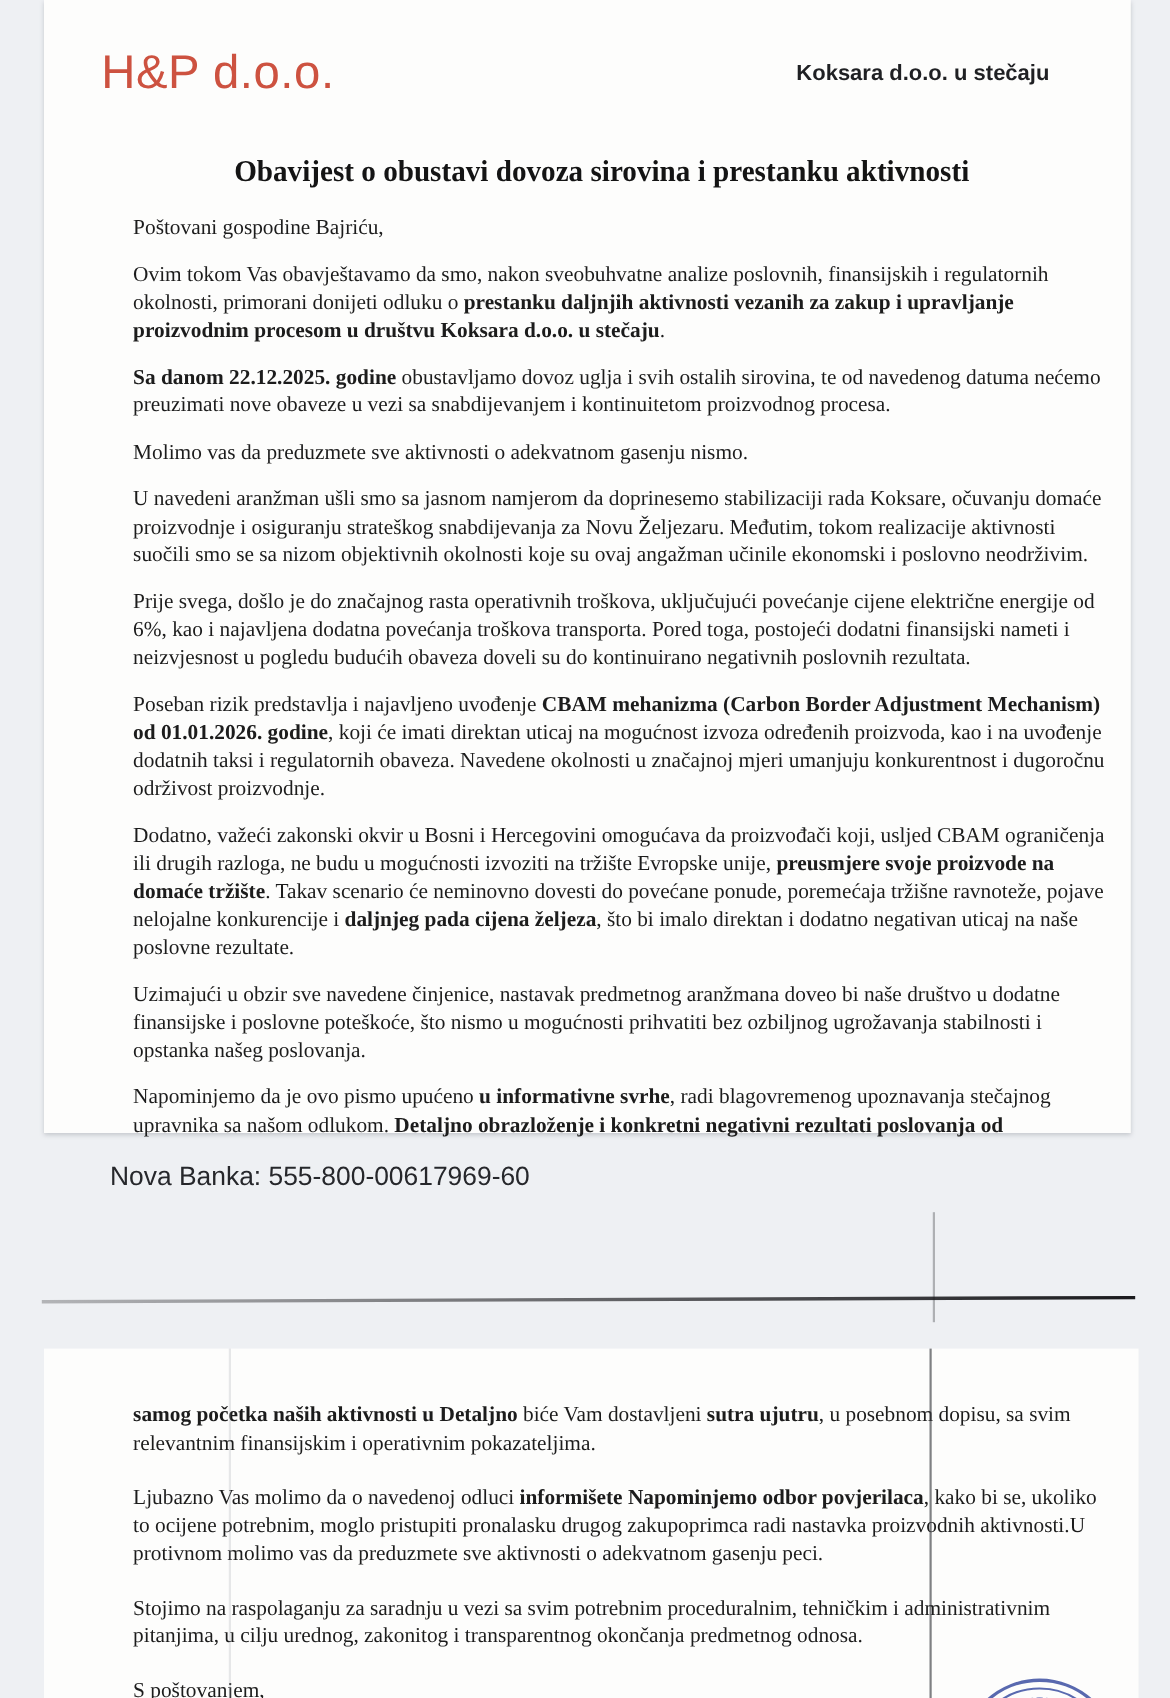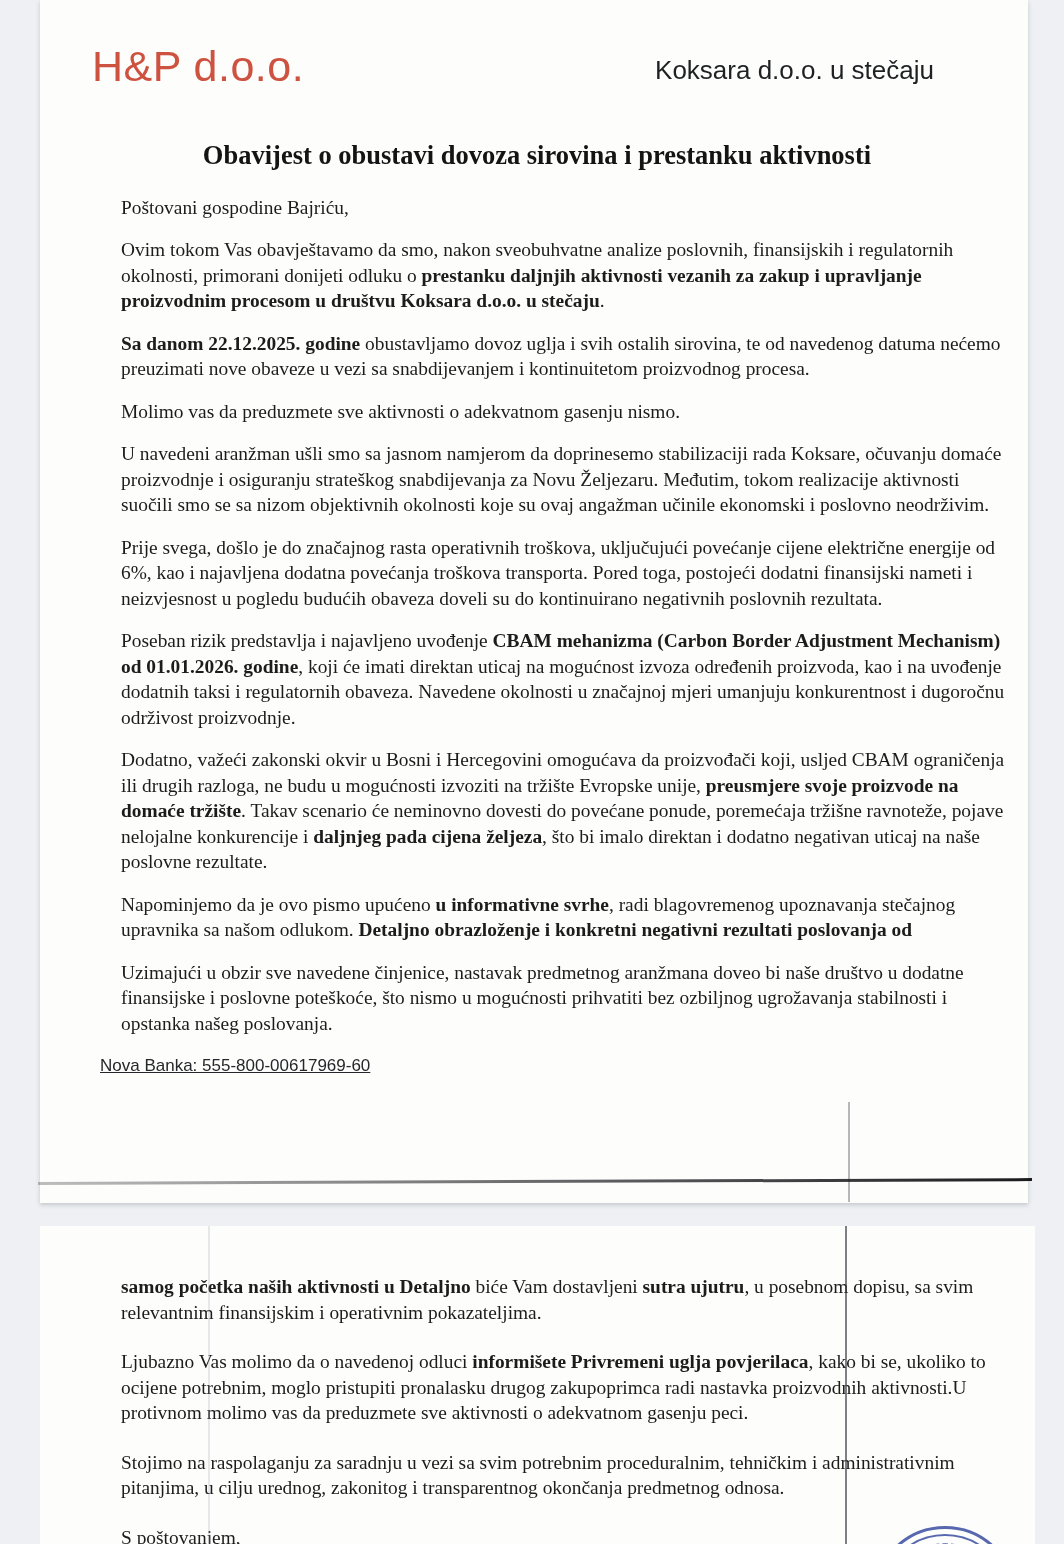--- a/index.html
+++ b/index.html
@@ -11,22 +11,22 @@
     font-family:"Liberation Serif", serif;
     color:#1c1c1c;
   }
   .page{
     position:absolute;
     background:#fdfdfc;
     box-sizing:border-box;
   }
   .page1{
     left:40px;top:0;
-    width:988px;height:1203px;
-    padding:45px 46px 0 52px;
+    width:988px;height:1030px;
+    padding:45px 26px 0 52px;
     box-shadow:0 2px 4px rgba(120,125,135,.35);
   }
   .page2{
     left:40px;top:1226px;
     width:995px;height:640px;
     padding:48px 46px 0 52px;
   }
   .header-row{
     display:flex;
     justify-content:space-between;
@@ -34,22 +34,22 @@
   }
   .logo{
     font-family:"Liberation Sans", sans-serif;
     font-size:43px;
     line-height:1;
     color:#cd5240;
     letter-spacing:.5px;
   }
   .header-right{
     font-family:"Liberation Sans", sans-serif;
-    font-weight:normal;
-    font-size:26px;
+    font-weight:bold;
+    font-size:20px;
     line-height:1;
     color:#1f2023;
     margin-top:12px;
     margin-right:48px;
   }
   .doc-title{
     margin:52px 0 0 0;
     text-align:center;
     font-weight:bold;
     font-size:26.5px;
@@ -62,24 +62,23 @@
     width:893px;
     font-size:19.4px;
     line-height:25.5px;
     margin-left:29px;
   }
   .body-block p{margin:0 0 17px 0;}
   .page2 .body-block{margin-top:0;}
   .page2 .body-block p{margin:0 0 24px 0;}
   .bank-line{
     font-family:"Liberation Sans", sans-serif;
-    font-size:17px;
+    font-size:24px;
     color:#26272b;
     margin:20px 0 0 8px;
-    text-decoration:underline;
   }
   .page-edge{
     position:absolute;
     left:-2px;right:-4px;top:1180px;
     height:3px;
     background:linear-gradient(to right, rgba(70,70,72,.35), rgba(45,45,48,.75) 55%, rgba(15,15,18,.95));
     transform:rotate(-0.22deg);
   }
   .fold-line{
     position:absolute;
@@ -128,37 +127,37 @@
 
     <div class="body-block">
         <p><span>Poštovani gospodine Bajriću,</span></p>
         <p><span>Ovim tokom Vas obavještavamo da smo, nakon sveobuhvatne analize poslovnih, finansijskih i regulatornih okolnosti, primorani donijeti odluku o </span><b>prestanku daljnjih aktivnosti vezanih za zakup i upravljanje proizvodnim procesom u društvu Koksara d.o.o. u stečaju</b><span>.</span></p>
         <p><b>Sa danom 22.12.2025. godine</b><span> obustavljamo dovoz uglja i svih ostalih sirovina, te od navedenog datuma nećemo preuzimati nove obaveze u vezi sa snabdijevanjem i kontinuitetom proizvodnog procesa.</span></p>
         <p><span>Molimo vas da preduzmete sve aktivnosti o adekvatnom gasenju nismo.</span></p>
         <p><span>U navedeni aranžman ušli smo sa jasnom namjerom da doprinesemo stabilizaciji rada Koksare, očuvanju domaće proizvodnje i osiguranju strateškog snabdijevanja za Novu Željezaru. Međutim, tokom realizacije aktivnosti suočili smo se sa nizom objektivnih okolnosti koje su ovaj angažman učinile ekonomski i poslovno neodrživim.</span></p>
         <p><span>Prije svega, došlo je do značajnog rasta operativnih troškova, uključujući povećanje cijene električne energije od 6%, kao i najavljena dodatna povećanja troškova transporta. Pored toga, postojeći dodatni finansijski nameti i neizvjesnost u pogledu budućih obaveza doveli su do kontinuirano negativnih poslovnih rezultata.</span></p>
         <p><span>Poseban rizik predstavlja i najavljeno uvođenje </span><b>CBAM mehanizma (Carbon Border Adjustment Mechanism) od 01.01.2026. godine</b><span>, koji će imati direktan uticaj na mogućnost izvoza određenih proizvoda, kao i na uvođenje dodatnih taksi i regulatornih obaveza. Navedene okolnosti u značajnoj mjeri umanjuju konkurentnost i dugoročnu održivost proizvodnje.</span></p>
         <p><span>Dodatno, važeći zakonski okvir u Bosni i Hercegovini omogućava da proizvođači koji, usljed CBAM ograničenja ili drugih razloga, ne budu u mogućnosti izvoziti na tržište Evropske unije, </span><b>preusmjere svoje proizvode na domaće tržište</b><span>. Takav scenario će neminovno dovesti do povećane ponude, poremećaja tržišne ravnoteže, pojave nelojalne konkurencije i </span><b>daljnjeg pada cijena željeza</b><span>, što bi imalo direktan i dodatno negativan uticaj na naše poslovne rezultate.</span></p>
+        <p><span>Uzimajući u obzir sve navedene činjenice, nastavak predmetnog aranžmana doveo bi naše društvo u dodatne finansijske i poslovne poteškoće, što nismo u mogućnosti prihvatiti bez ozbiljnog ugrožavanja stabilnosti i opstanka našeg poslovanja.</span></p>
         <p><span>Napominjemo da je ovo pismo upućeno </span><b>u informativne svrhe</b><span>, radi blagovremenog upoznavanja stečajnog upravnika sa našom odlukom. </span><b>Detaljno obrazloženje i konkretni negativni rezultati poslovanja od</b></p>
-        <p><span>Uzimajući u obzir sve navedene činjenice, nastavak predmetnog aranžmana doveo bi naše društvo u dodatne finansijske i poslovne poteškoće, što nismo u mogućnosti prihvatiti bez ozbiljnog ugrožavanja stabilnosti i opstanka našeg poslovanja.</span></p>
       </div>
 
     <div class="bank-line">Nova Banka: 555-800-00617969-60</div>
 
     <div class="fold-line fold-p1"></div>
     <div class="page-edge"></div>
   </div>
 
   <div class="page page2">
     <div class="fold-line fold-p2-faint"></div>
     <div class="fold-line fold-p2-dark"></div>
 
     <div class="body-block">
         <p><b>samog početka naših aktivnosti u Detaljno</b><span> biće Vam dostavljeni </span><b>sutra ujutru</b><span>, u posebnom dopisu, sa svim relevantnim finansijskim i operativnim pokazateljima.</span></p>
-        <p><span>Ljubazno Vas molimo da o navedenoj odluci </span><b>informišete Privremeni uglja povjerilaca</b><span>, kako bi se, ukoliko to ocijene potrebnim, moglo pristupiti pronalasku drugog zakupoprimca radi nastavka proizvodnih aktivnosti.U protivnom molimo vas da preduzmete sve aktivnosti o adekvatnom gasenju peci.</span></p>
+        <p><span>Ljubazno Vas molimo da o navedenoj odluci </span><b>informišete Napominjemo odbor povjerilaca</b><span>, kako bi se, ukoliko to ocijene potrebnim, moglo pristupiti pronalasku drugog zakupoprimca radi nastavka proizvodnih aktivnosti.U protivnom molimo vas da preduzmete sve aktivnosti o adekvatnom gasenju peci.</span></p>
         <p><span>Stojimo na raspolaganju za saradnju u vezi sa svim potrebnim proceduralnim, tehničkim i administrativnim pitanjima, u cilju urednog, zakonitog i transparentnog okončanja predmetnog odnosa.</span></p>
         <p><span>S poštovanjem,</span></p>
       </div>
 
     <div class="stamp">
       <div class="ring2"></div>
       <div class="ring3"></div>
     </div>
   </div>
 

